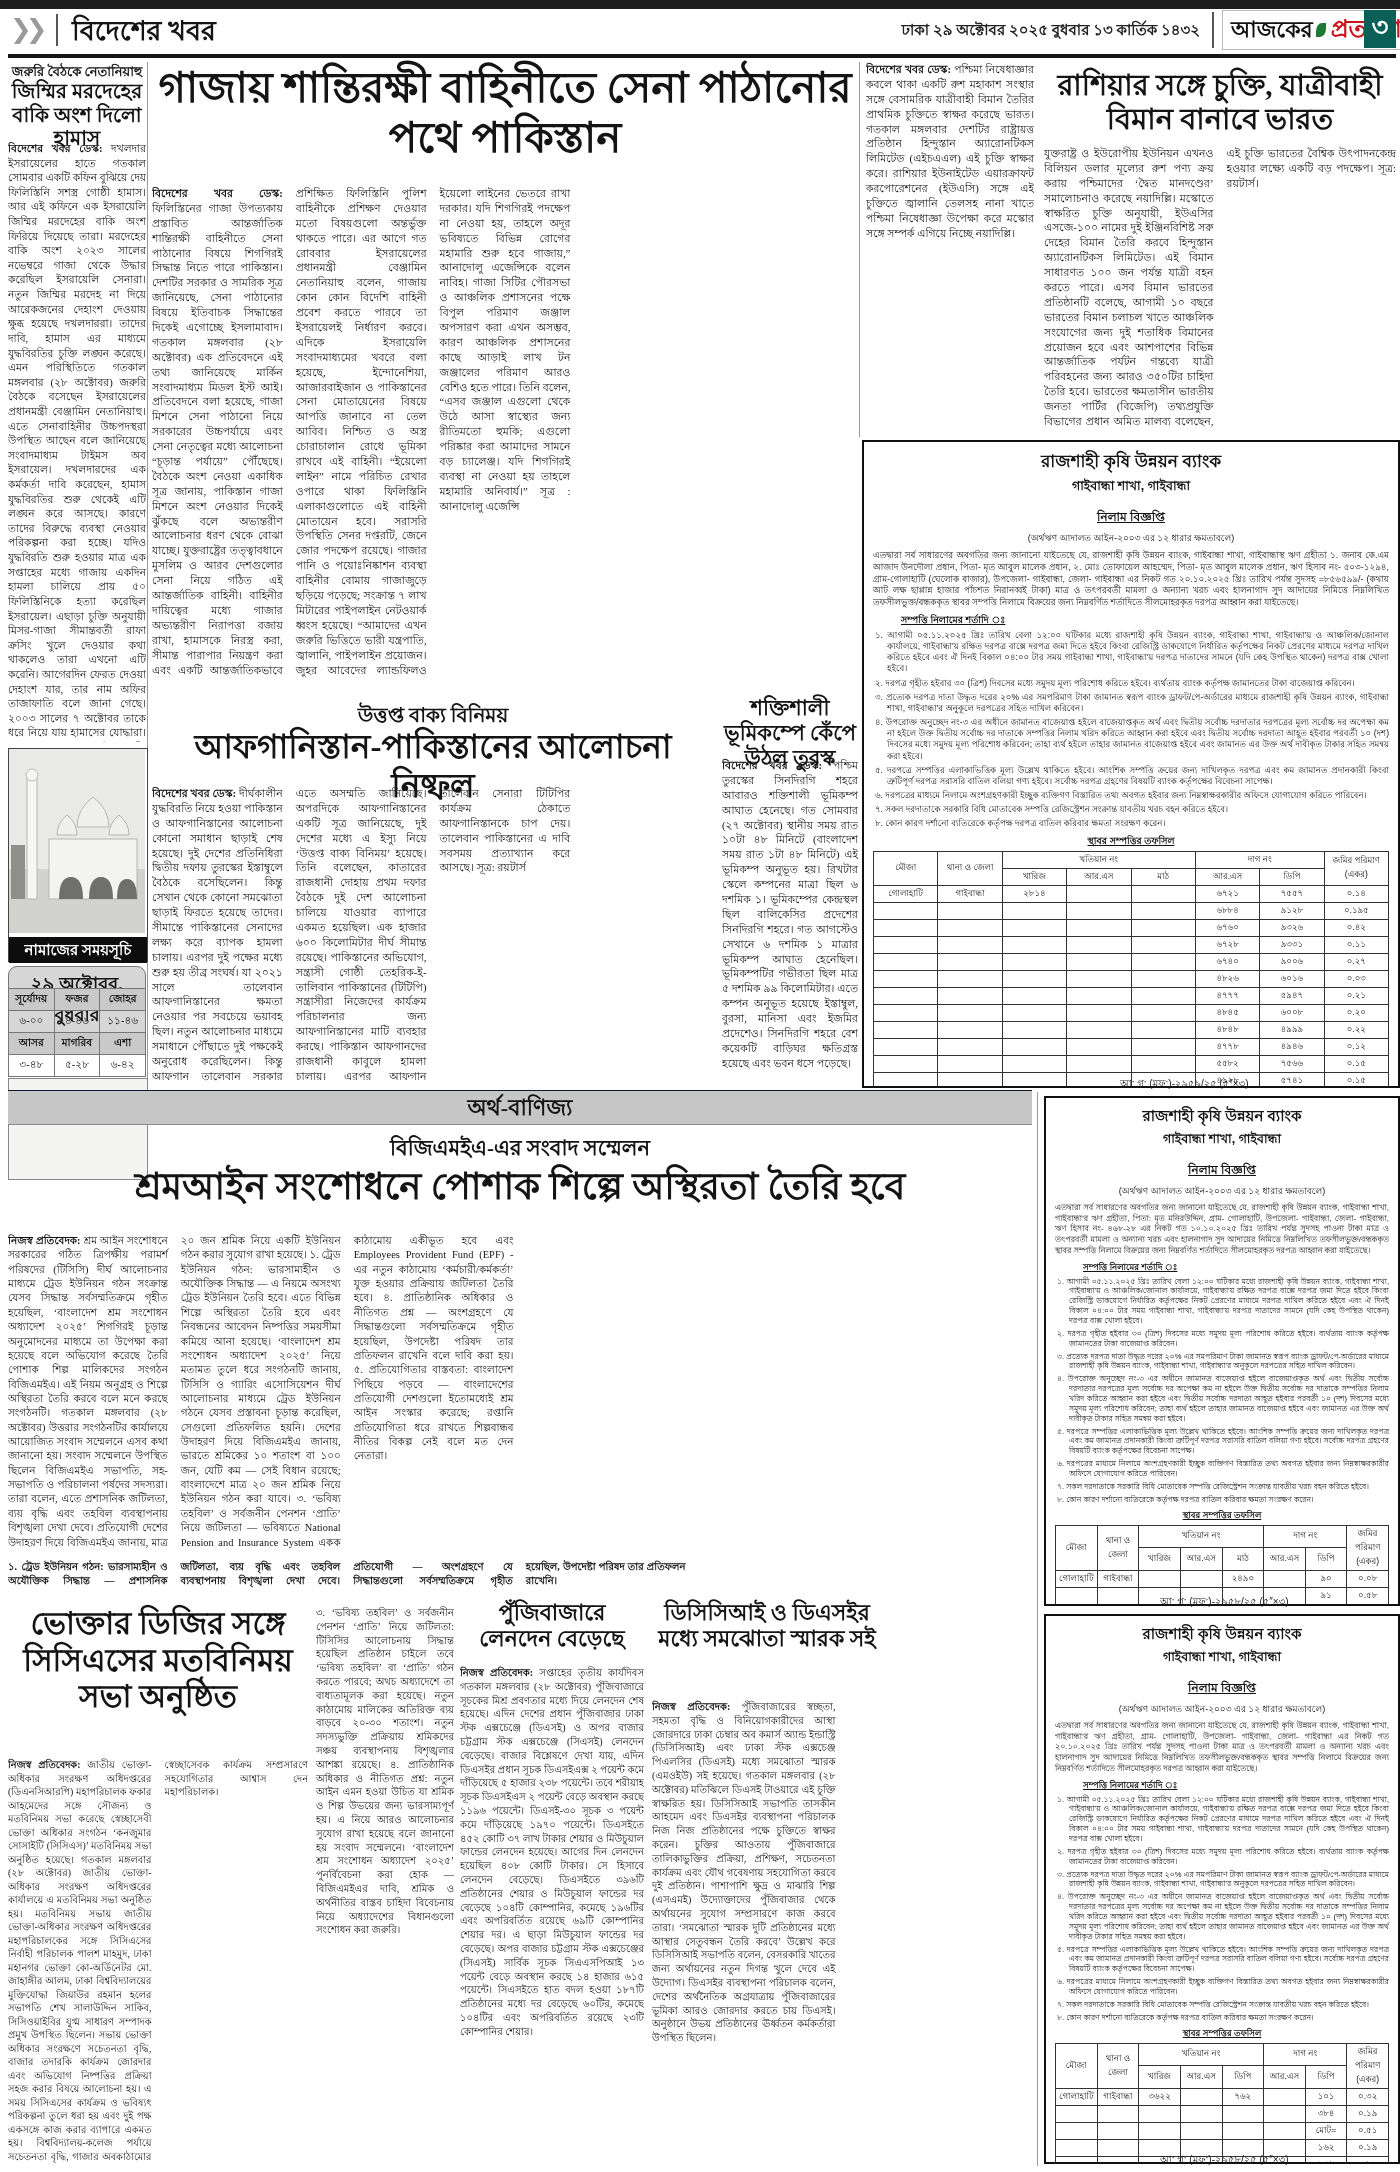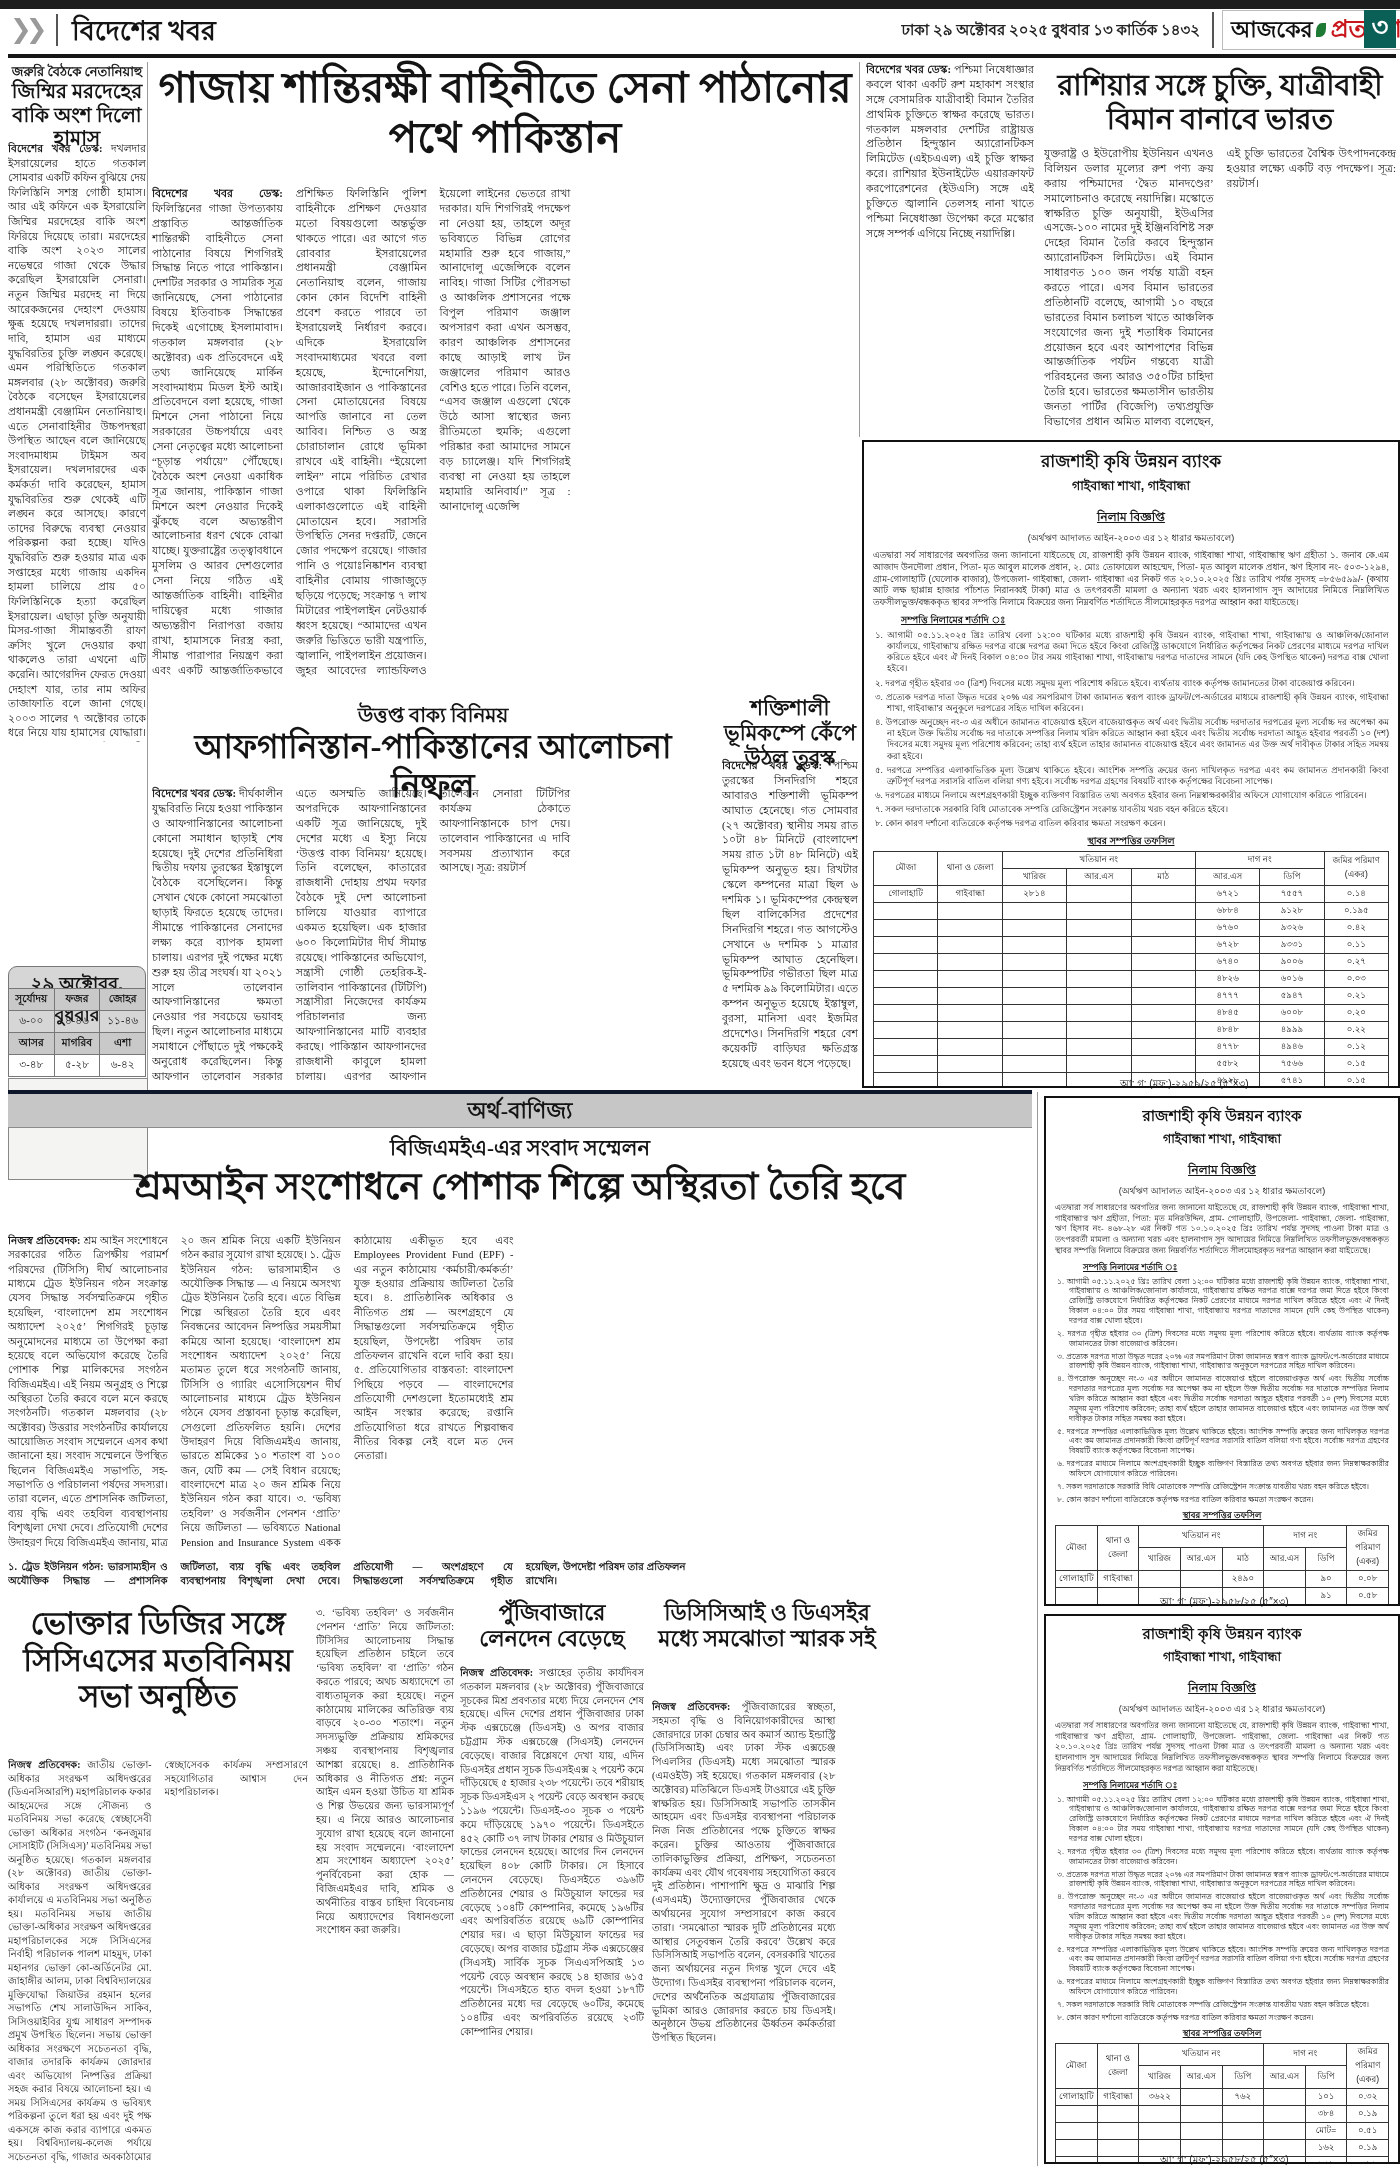--- a/index.html
+++ b/index.html
@@ -32,21 +32,21 @@
   .mosque-box{border:1px solid #444;background:#fff;}
   .mosque-caption{background:#0d0d0d;color:#fff;text-align:center;font-weight:bold;font-size:15px;line-height:26px;}
   .prayer{border-collapse:collapse;width:100%;table-layout:fixed;font-family:"Liberation Sans","DejaVu Sans",sans-serif;}
   .prayer td{border:1px solid #777;text-align:center;font-size:10.5px;padding:2px 0;}
   .prayer tr:nth-child(odd) td{background:#c9c9c9;font-weight:bold;}
   .prayer-date{background:#d6d6d6;border:1px solid #777;border-radius:9px 9px 0 0;
                text-align:center;font-weight:bold;font-size:18px;padding:3px 0;
                font-family:"Liberation Sans","DejaVu Sans",sans-serif;}
   .empty-ad{border:1px solid #888;background:#f4f4f2;}
   
-  .band{background:#c6c6c6;border-top:4px solid #0f172a;border-bottom:1px solid #8c8c8c;
+  .band{background:#c6c6c6;border-top:1px solid #0f172a;border-bottom:1px solid #8c8c8c;
         text-align:center;font-weight:bold;font-size:22px;line-height:33px;}
   
   .notice{border:2px solid #111;background:#fff;padding:6px 9px;overflow:hidden;
           font-family:"Liberation Sans","DejaVu Sans",sans-serif;}
   .n-title{text-align:center;font-weight:bold;font-size:17px;}
   .n-branch{text-align:center;font-weight:bold;font-size:12.5px;margin-top:1px;}
   .n-sub{text-align:center;font-weight:bold;font-size:12px;text-decoration:underline;margin-top:11px;}
   .n-law{text-align:center;font-size:9px;margin-top:3px;}
   .n-intro{font-size:8.8px;line-height:1.34;text-align:justify;margin-top:4px;}
   .n-terms-title{font-size:9.5px;font-weight:bold;text-decoration:underline;margin:4px 0 2px 28px;}
@@ -79,20 +79,37 @@
   <div class="abs vline" style="left:859px;top:62px;height:375px;"></div>
   <div class="abs vline" style="left:1037px;top:1092px;height:1074px;"></div>
 
   <div class="abs kicker" style="left:8px;top:62px;width:138px;font-size:13px;">জরুরি বৈঠকে নেতানিয়াহু</div>
   <div class="abs headline" style="left:8px;top:80px;width:138px;font-size:20px;">জিম্মির মরদেহের বাকি অংশ দিলো হামাস</div>
   <div class="abs body-text" style="left:8px;top:142px;width:138px;height:600px;font-size:10.6px;">
     <span class="dl">বিদেশের খবর ডেস্ক:</span>
     <span>দখলদার ইসরায়েলের হাতে গতকাল সোমবার একটি কফিন বুঝিয়ে দেয় ফিলিস্তিনি সশস্ত্র গোষ্ঠী হামাস। আর এই কফিনে এক ইসরায়েলি জিম্মির মরদেহের বাকি অংশ ফিরিয়ে দিয়েছে তারা। মরদেহের বাকি অংশ ২০২৩ সালের নভেম্বরে গাজা থেকে উদ্ধার করেছিল ইসরায়েলি সেনারা। নতুন জিম্মির মরদেহ না দিয়ে আরেকজনের দেহাংশ দেওয়ায় ক্ষুব্ধ হয়েছে দখলদাররা। তাদের দাবি, হামাস এর মাধ্যমে যুদ্ধবিরতির চুক্তি লঙ্ঘন করেছে। এমন পরিস্থিতিতে গতকাল মঙ্গলবার (২৮ অক্টোবর) জরুরি বৈঠকে বসেছেন ইসরায়েলের প্রধানমন্ত্রী বেঞ্জামিন নেতানিয়াহু। এতে সেনাবাহিনীর উচ্চপদস্থরা উপস্থিত আছেন বলে জানিয়েছে সংবাদমাধ্যম টাইমস অব ইসরায়েল। দখলদারদের এক কর্মকর্তা দাবি করেছেন, হামাস যুদ্ধবিরতির শুরু থেকেই এটি লঙ্ঘন করে আসছে। কারণে তাদের বিরুদ্ধে ব্যবস্থা নেওয়ার পরিকল্পনা করা হচ্ছে। যদিও যুদ্ধবিরতি শুরু হওয়ার মাত্র এক সপ্তাহের মধ্যে গাজায় একদিন হামলা চালিয়ে প্রায় ৫০ ফিলিস্তিনিকে হত্যা করেছিল ইসরায়েল। এছাড়া চুক্তি অনুযায়ী মিসর-গাজা সীমান্তবর্তী রাফা ক্রসিং খুলে দেওয়ার কথা থাকলেও তারা এখনো এটি করেনি। আগেরদিন ফেরত দেওয়া দেহাংশ যার, তার নাম অফির তাজাফাতি বলে জানা গেছে। ২০০৩ সালের ৭ অক্টোবর তাকে ধরে নিয়ে যায় হামাসের যোদ্ধারা। এর এক মাস পর ইসরায়েলি সেনারা অফির তাজাফাতির দেহের কিছু অংশ উদ্ধার করতে সমর্থ হয়।</span>
   </div>
 
+  <div class="abs mosque-box" style="left:8px;top:748px;width:138px;height:212px;">
+    <svg width="136" height="184" viewBox="0 0 136 184">
+      <rect width="136" height="184" fill="#e9e9e7"></rect>
+      <rect x="0" y="120" width="136" height="64" fill="#d2d2cf"></rect>
+      <rect x="18" y="30" width="10" height="120" fill="#f6f6f4" stroke="#b5b5b2"></rect>
+      <circle cx="23" cy="26" r="6" fill="#f6f6f4" stroke="#b5b5b2"></circle>
+      <rect x="40" y="90" width="88" height="60" fill="#f3f3f1" stroke="#b5b5b2"></rect>
+      <path d="M84 48 Q100 60 100 78 L68 78 Q68 60 84 48Z" fill="#efefec" stroke="#b5b5b2"></path>
+      <path d="M58 66 Q68 74 68 86 L48 86 Q48 74 58 66Z" fill="#efefec" stroke="#b5b5b2"></path>
+      <path d="M110 66 Q120 74 120 86 L100 86 Q100 74 110 66Z" fill="#efefec" stroke="#b5b5b2"></path>
+      <path d="M50 150 Q50 128 62 128 Q74 128 74 150Z" fill="#6f6f6c"></path>
+      <path d="M80 150 Q80 128 92 128 Q104 128 104 150Z" fill="#6f6f6c"></path>
+      <path d="M108 150 Q108 130 118 130 Q128 130 128 150Z" fill="#6f6f6c"></path>
+      <rect x="2" y="96" width="14" height="54" fill="#8e8e8b"></rect>
+    </svg>
+    <div class="mosque-caption">নামাজের সময়সূচি</div>
+  </div>
   <div class="abs prayer-date" style="left:8px;top:966px;width:136px;">২৯ অক্টোবর, বুধবার</div>
   <table class="abs prayer" style="left:8px;top:988px;width:138px;">
     <tbody>
         <tr>
           <td>সূর্যোদয়</td>
           <td>ফজর</td>
           <td>জোহর</td>
         </tr>
         <tr>
           <td>৬-০০</td>

